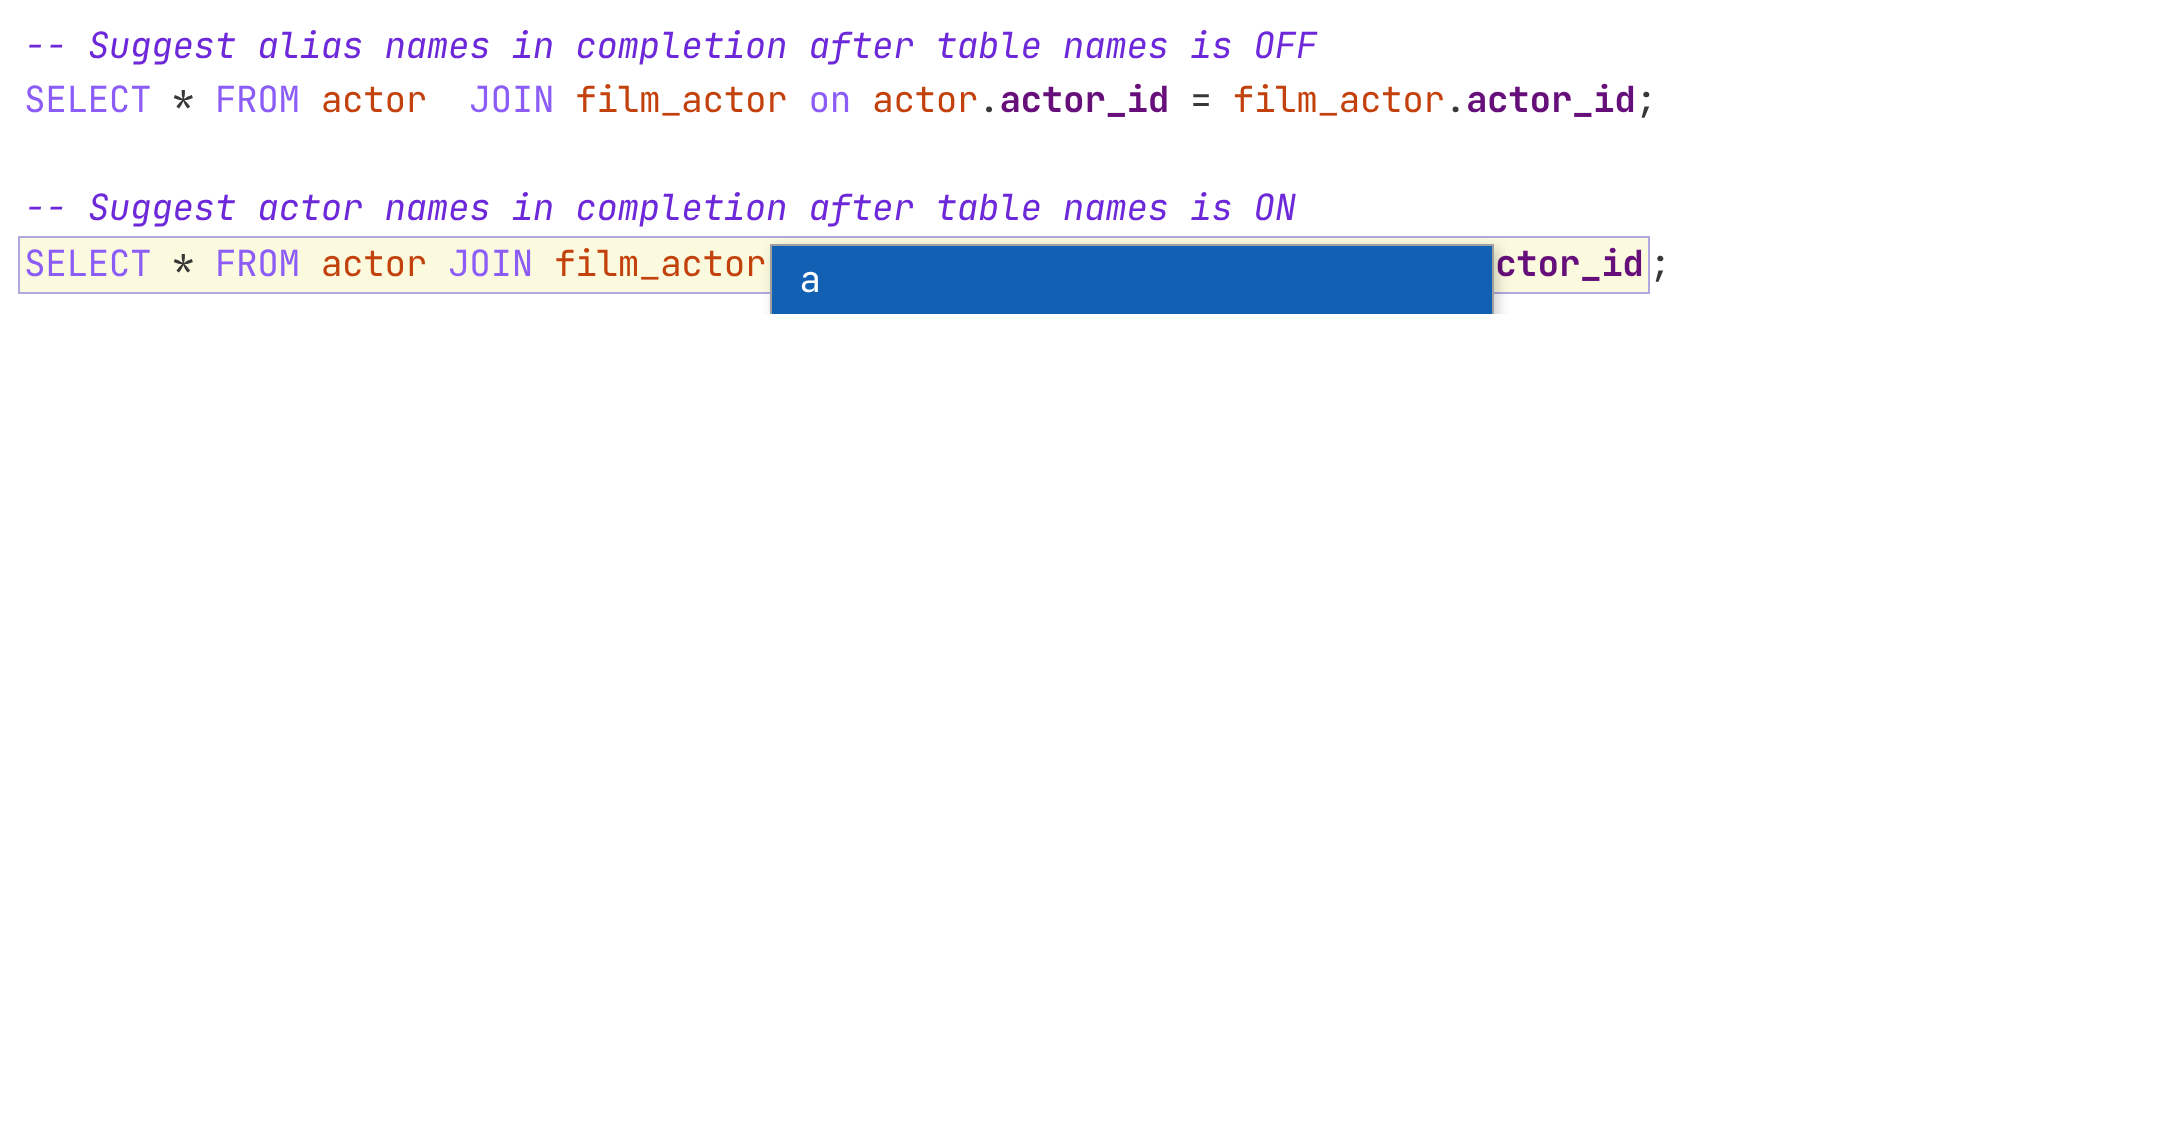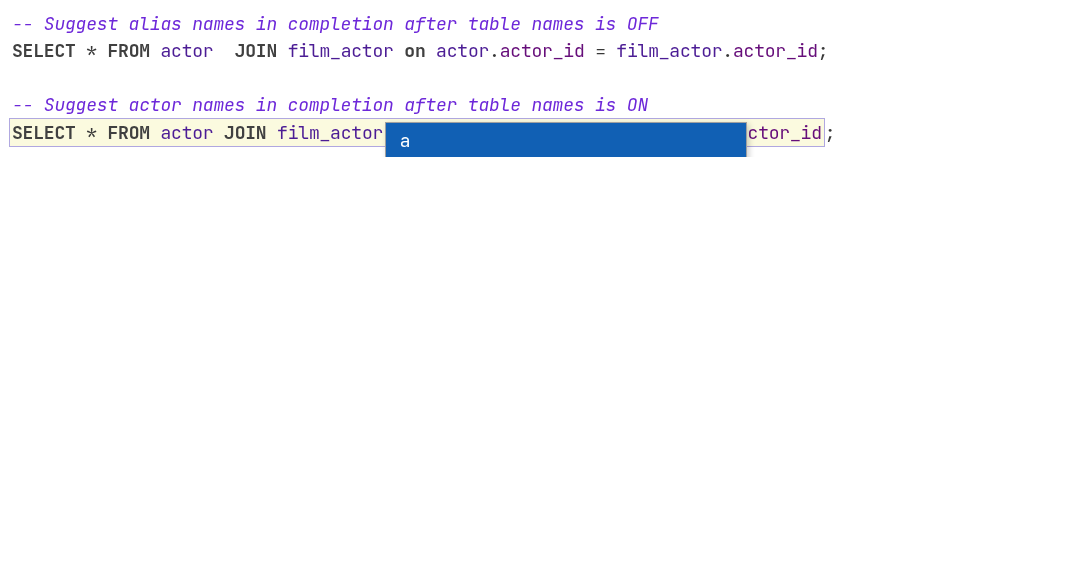--- a/index.html
+++ b/index.html
@@ -17,32 +17,32 @@
     }
     .code-line {
       white-space: pre;
       display: block;
     }
     .comment {
       color: #6d28d9;
       font-style: italic;
     }
     .keyword {
-      color: #404040;
-      font-weight: bold;
+      color: #8b5cf6;
+      font-weight: normal;
     }
     .identifier {
-      color: #4c1d95;
+      color: #c2410c;
     }
     .operator {
       color: #383838;
     }
     .column {
       color: #660e7a;
-      font-weight: normal;
+      font-weight: bold;
     }
     .punc {
       color: #383838;
     }
     .empty-line {
       height: 27px;
     }
     .highlighted-line {
       background: #fbfadf;
       border: 1px solid #b0a8e0;

